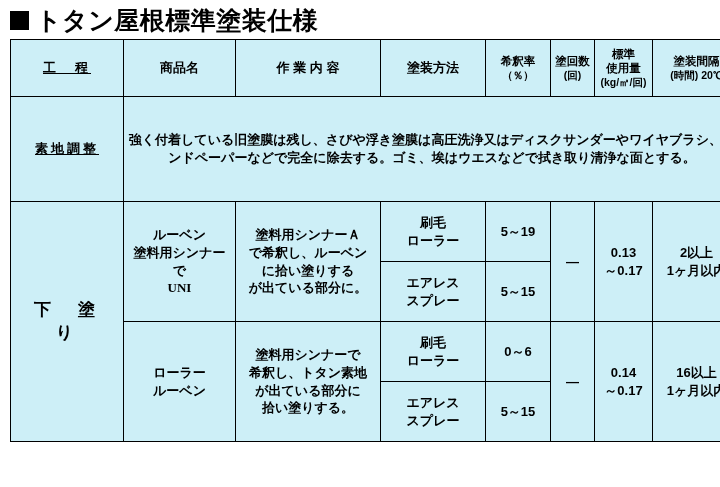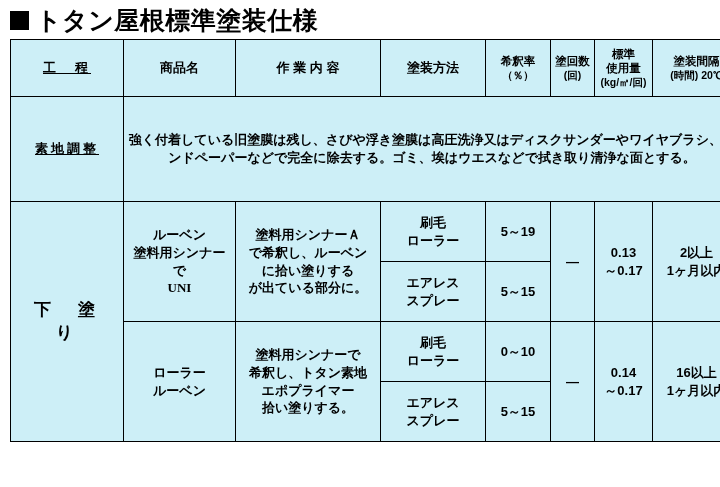--- a/index.html
+++ b/index.html
@@ -217,28 +217,28 @@
     </tr>
 
     <tr>
       <td rowspan="2" class="cell-prod">
         <div>ローラー</div>
         <div>ルーベン</div>
       </td>
       <td rowspan="2" class="cell-work">
         <div>塗料用シンナーで</div>
         <div>希釈し、トタン素地</div>
-        <div>エポプライマー</div>
+        <div>が出ている部分に</div>
         <div>拾い塗りする。</div>
       </td>
       <td class="cell-method" style="height:55px">
         <div>刷毛</div>
         <div>ローラー</div>
       </td>
-      <td>0～10</td>
+      <td>0～6</td>
       <td rowspan="2" class="dash">―</td>
       <td rowspan="2" class="cell-usage">
         <div>0.14</div>
         <div>～0.17</div>
       </td>
       <td rowspan="2" class="cell-interval">
         <div>16以上</div>
         <div>1ヶ月以内</div>
       </td>
     </tr>

